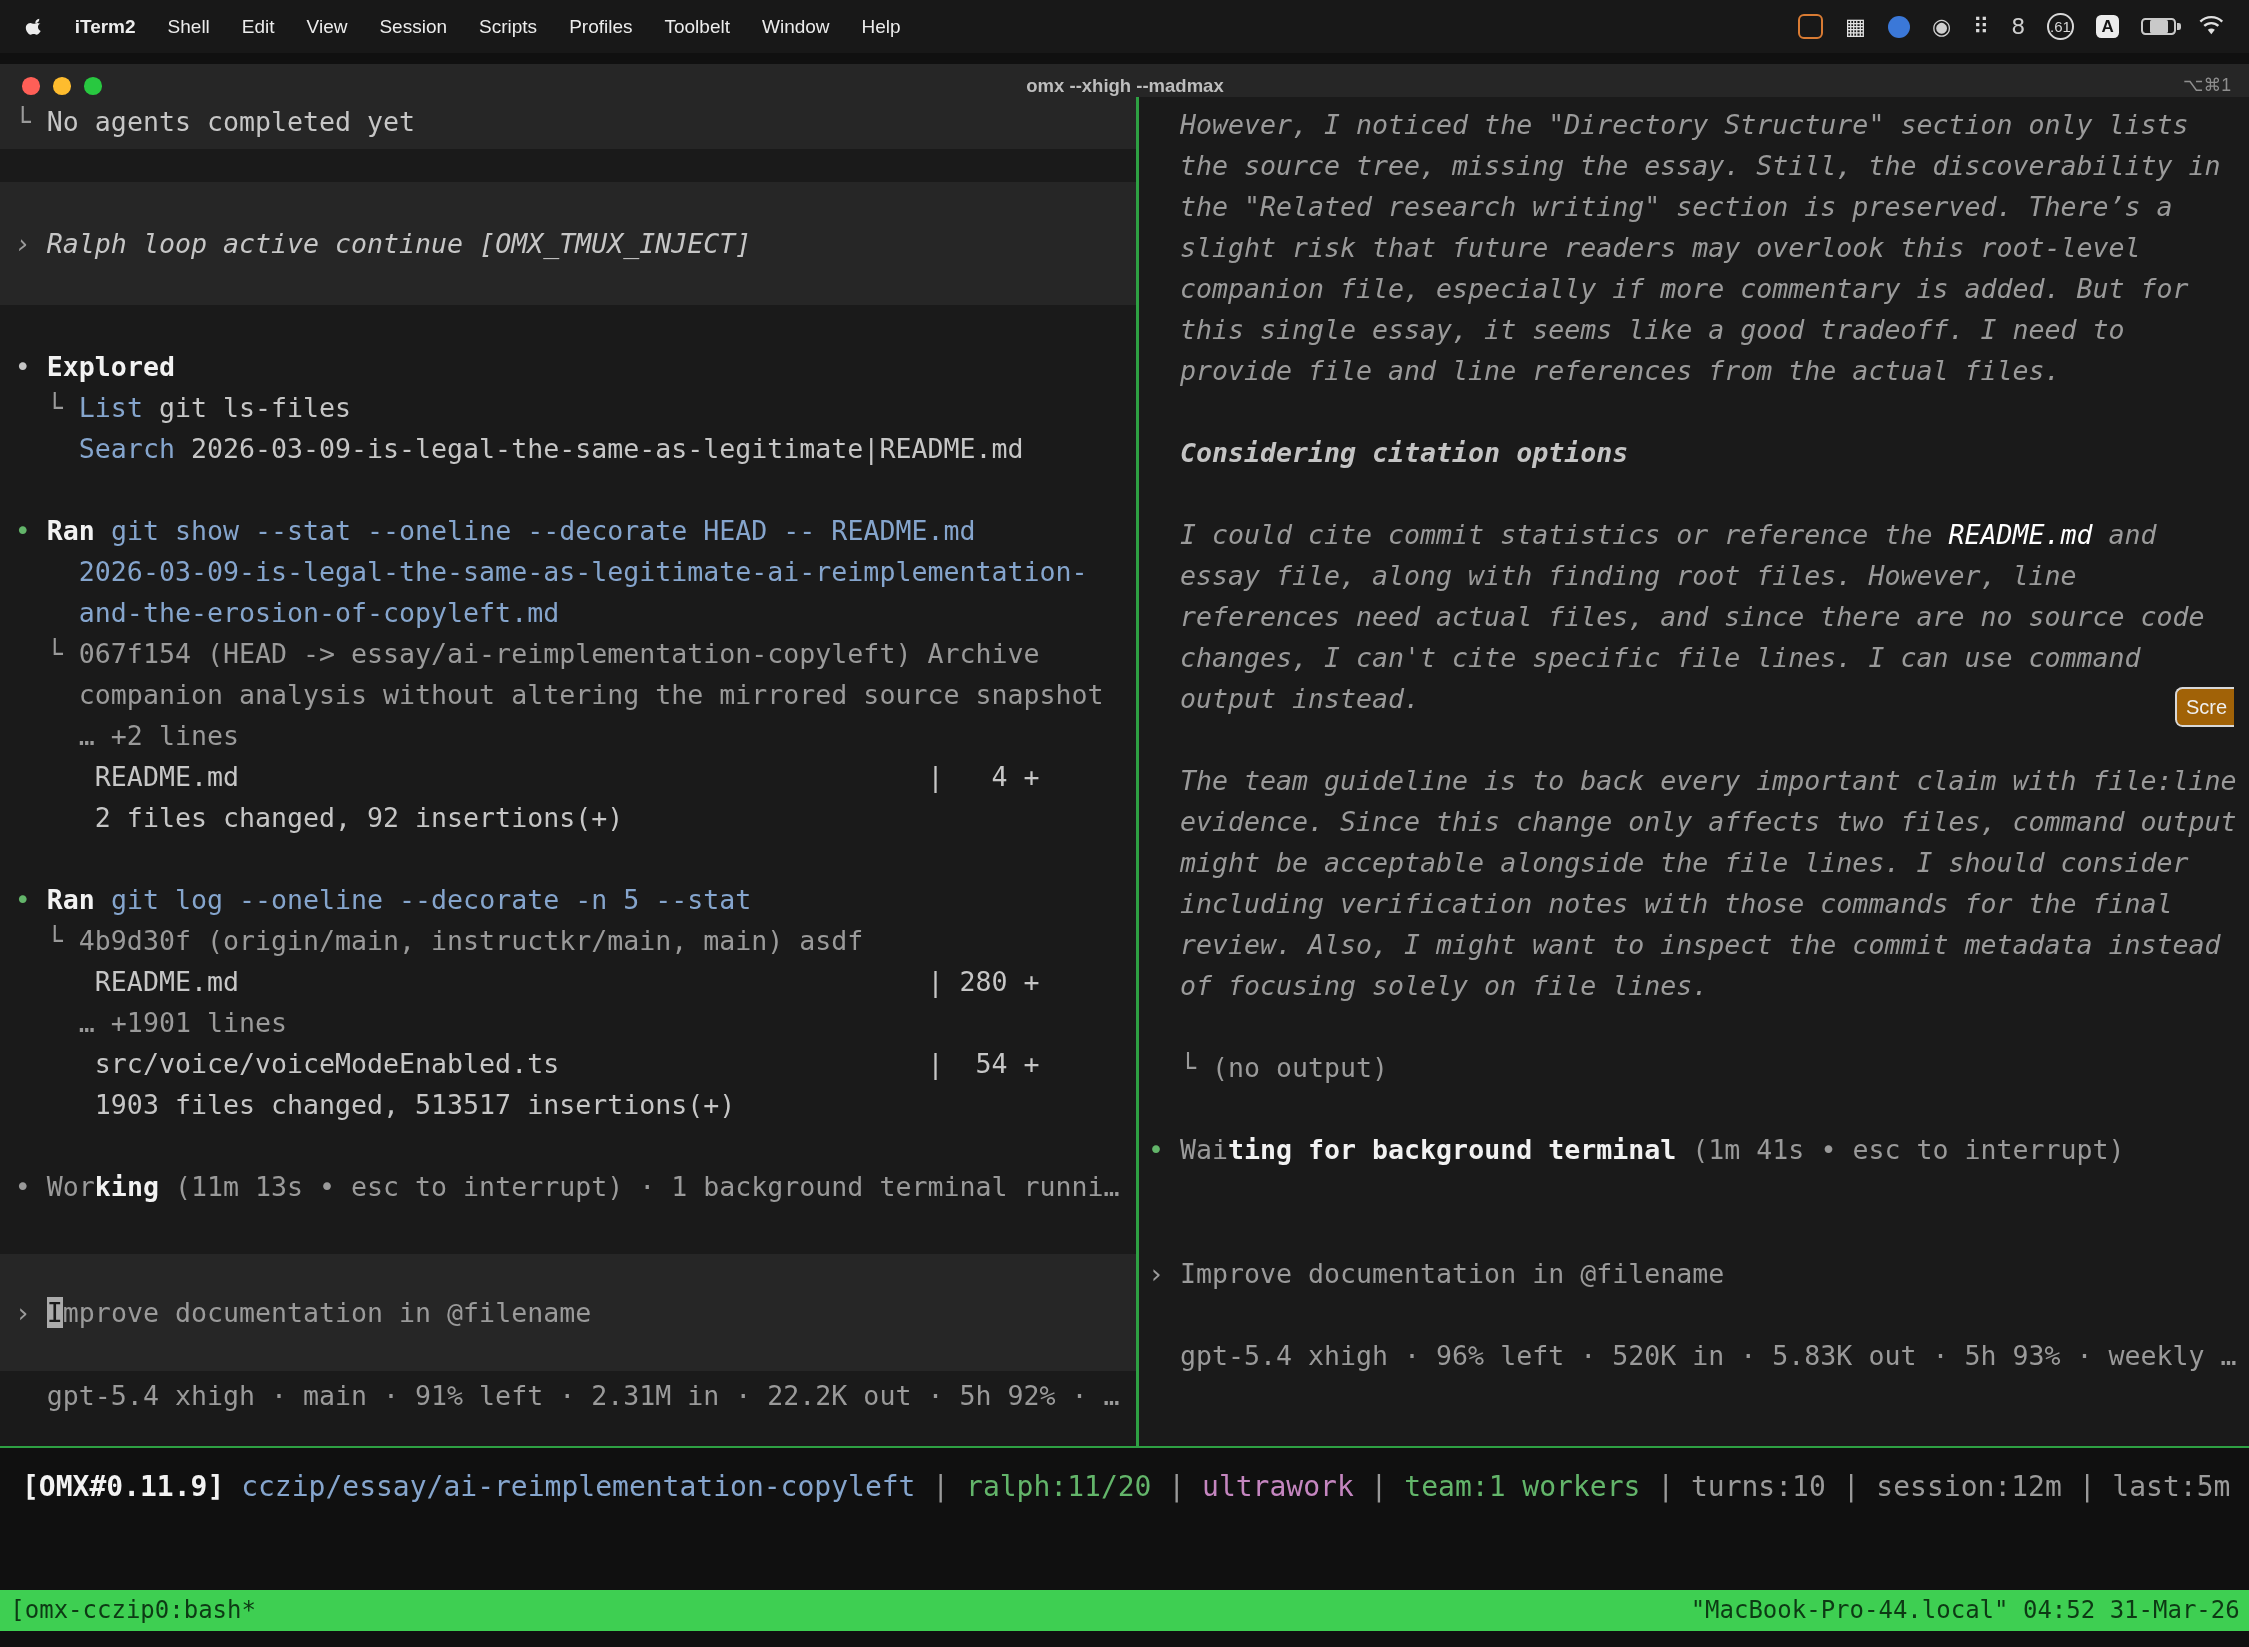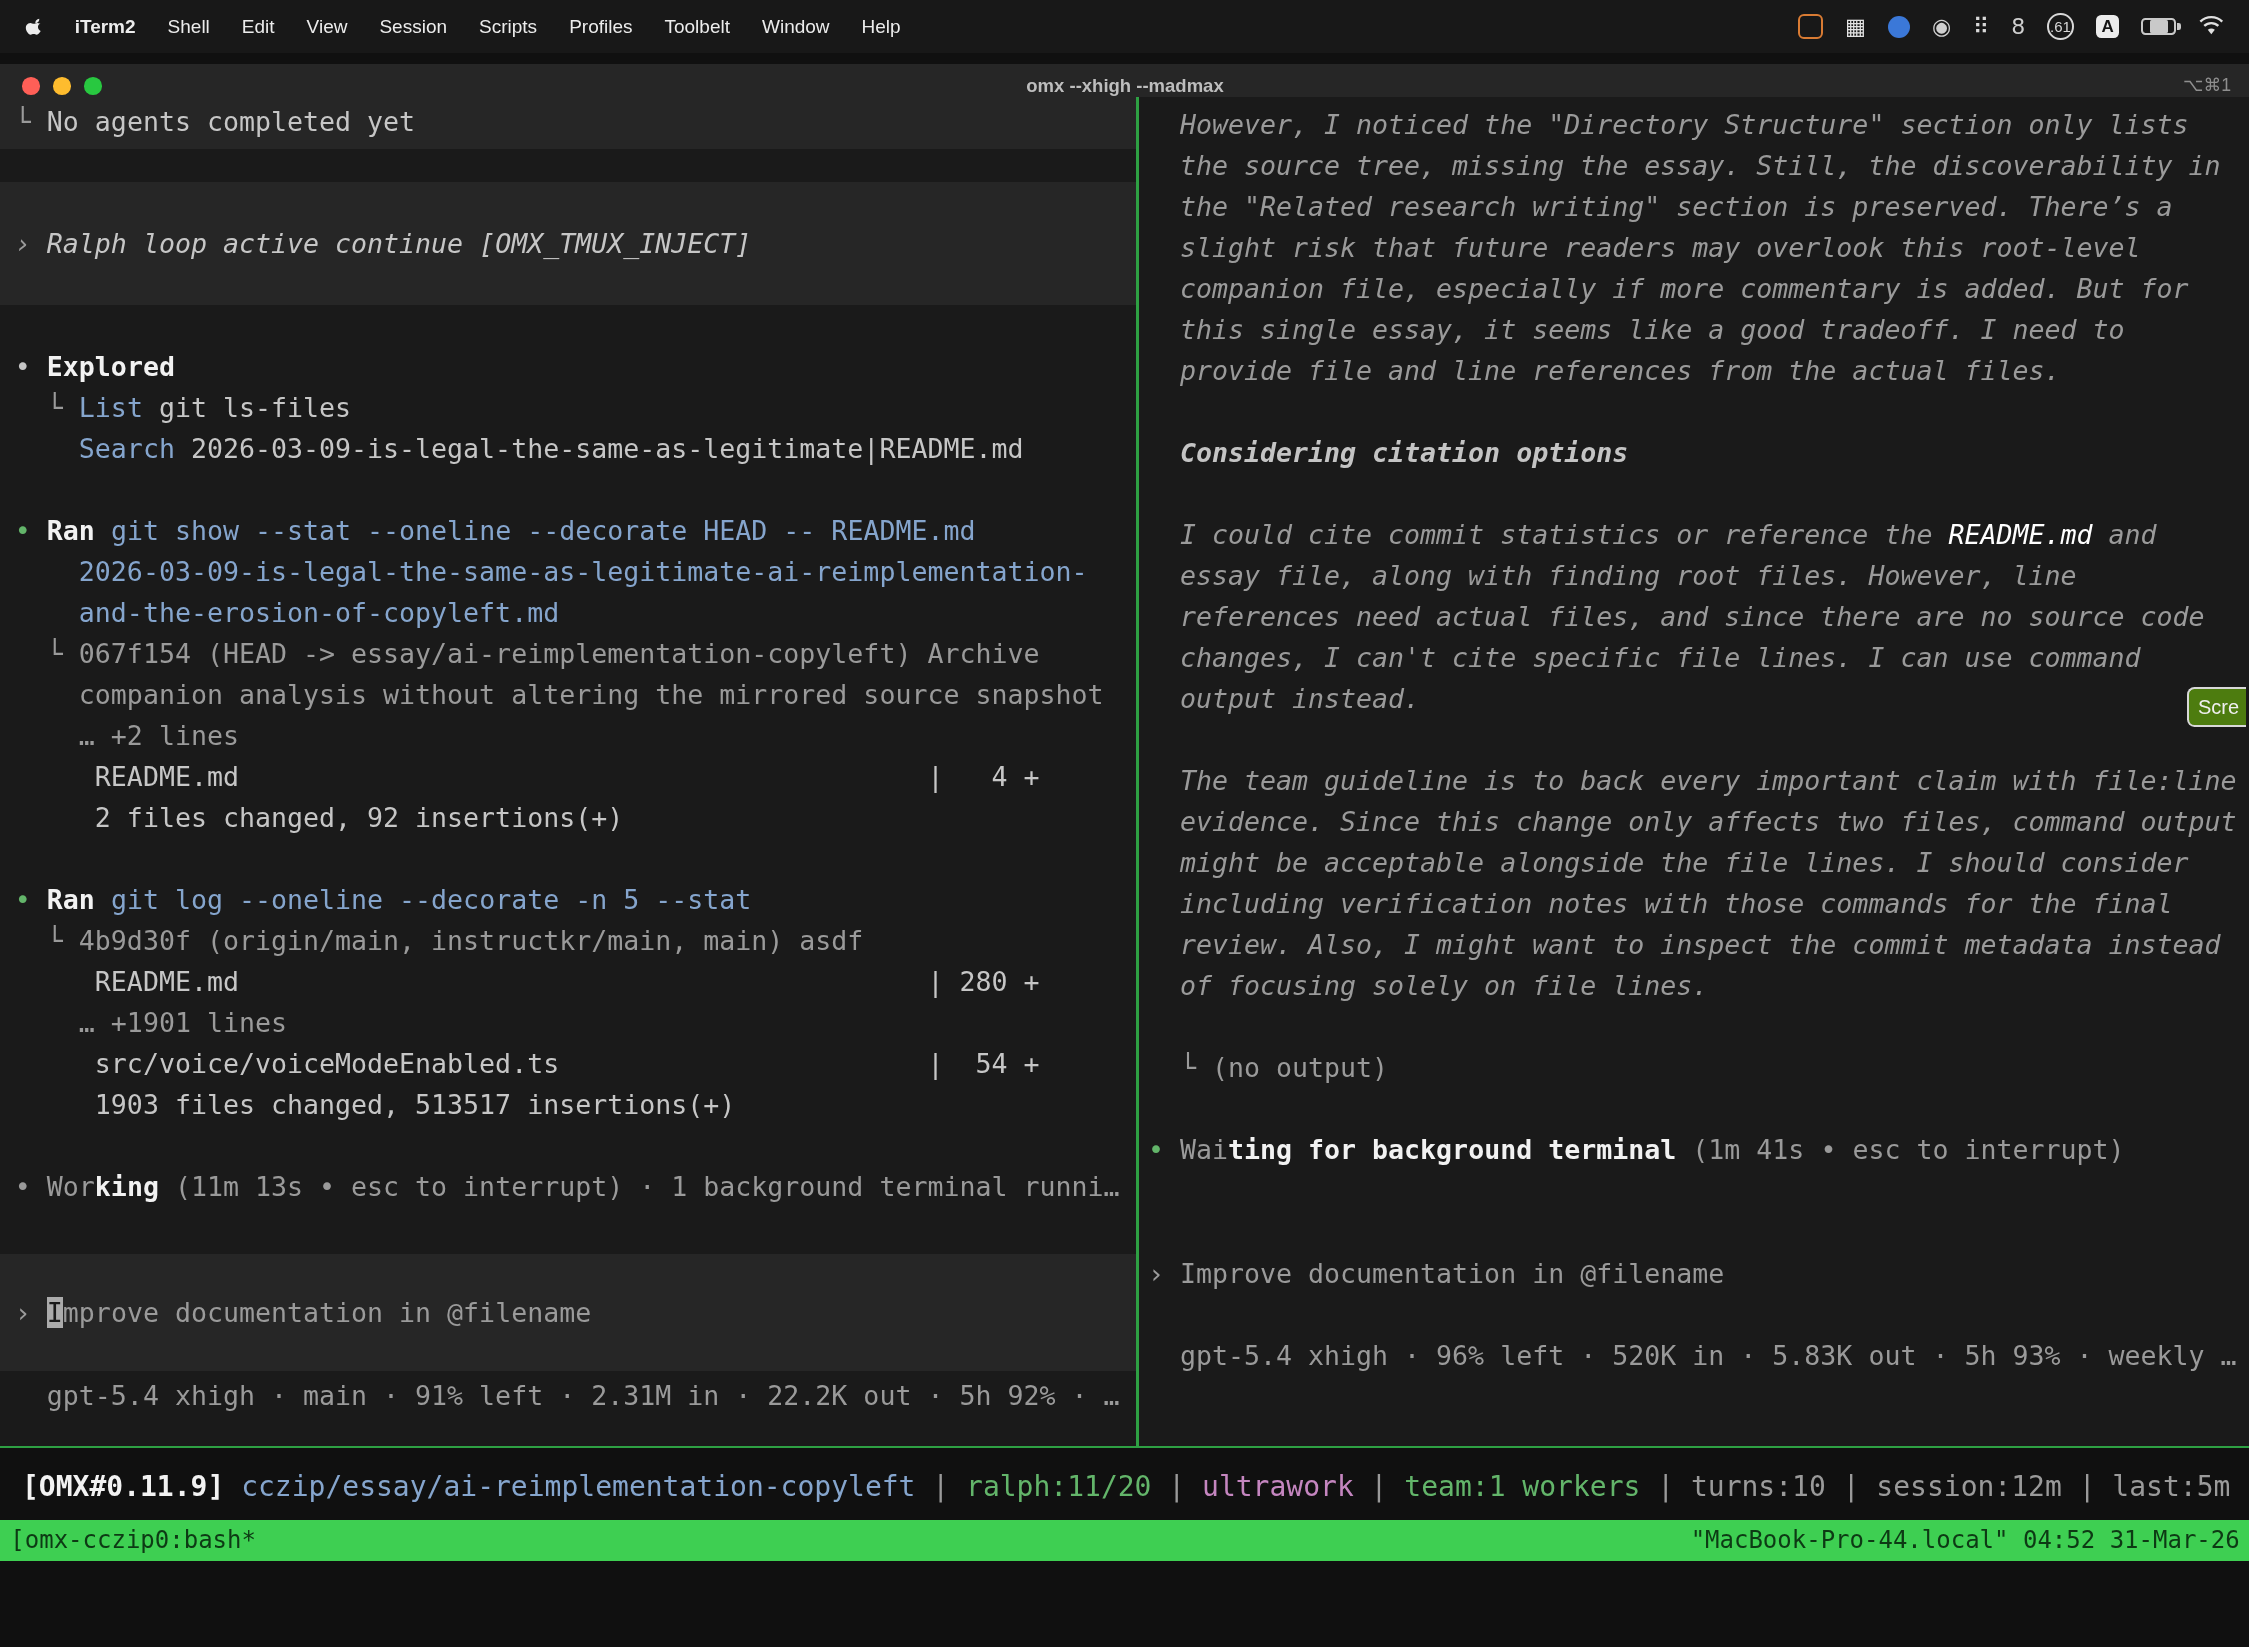--- a/index.html
+++ b/index.html
@@ -55,25 +55,25 @@
   .c-green{color:#63b56a;}
   .c-mag{color:#c586c0;}
   .c-it{color:#9a9a9a;font-style:italic;}
   .c-itb{color:#c4c4c4;font-style:italic;font-weight:bold;}
   .c-itblue{color:#ffffff;font-style:italic;}
   .c-cursor{background:#ababab;color:#1a1a1a;}
   
   .hr-green{position:absolute;top:1446px;left:0;width:2250px;height:2.2px;background:#2ea043;}
   #omx-line{position:absolute;top:1465px;left:0;width:2250px;height:43px;line-height:43px;
     font-size:28px;padding-left:22px;white-space:pre;box-sizing:border-box;background:#101010;}
-  .tmuxbar{position:absolute;top:1520px;left:0;width:2250px;height:41px;background:#3ecf52;
+  .tmuxbar{position:absolute;top:1590px;left:0;width:2250px;height:41px;background:#3ecf52;
     color:#0d3a14;font-size:24px;line-height:41px;display:flex;justify-content:space-between;
     padding:0 10.3px;box-sizing:border-box;white-space:pre;}
   
-  .screen-pill{position:absolute;top:687px;right:4px;width:59px;height:40px;background:#4d7c0f;
+  .screen-pill{position:absolute;top:687px;right:16px;width:59px;height:40px;background:#a16207;
     border:2.2px solid #d8d8d8;border-right:none;border-radius:7.4px 0 0 7.4px;color:#efefef;
     font-size:20px;font-family:"Liberation Sans",sans-serif;display:flex;align-items:center;
     padding-left:8.9px;box-sizing:border-box;}
 </style>
 </head>
 <body>
 
 <div class="menubar">
   <span class="apple-wrap">
     <svg width="17.7" height="20.7" viewBox="0 0 17 20">

